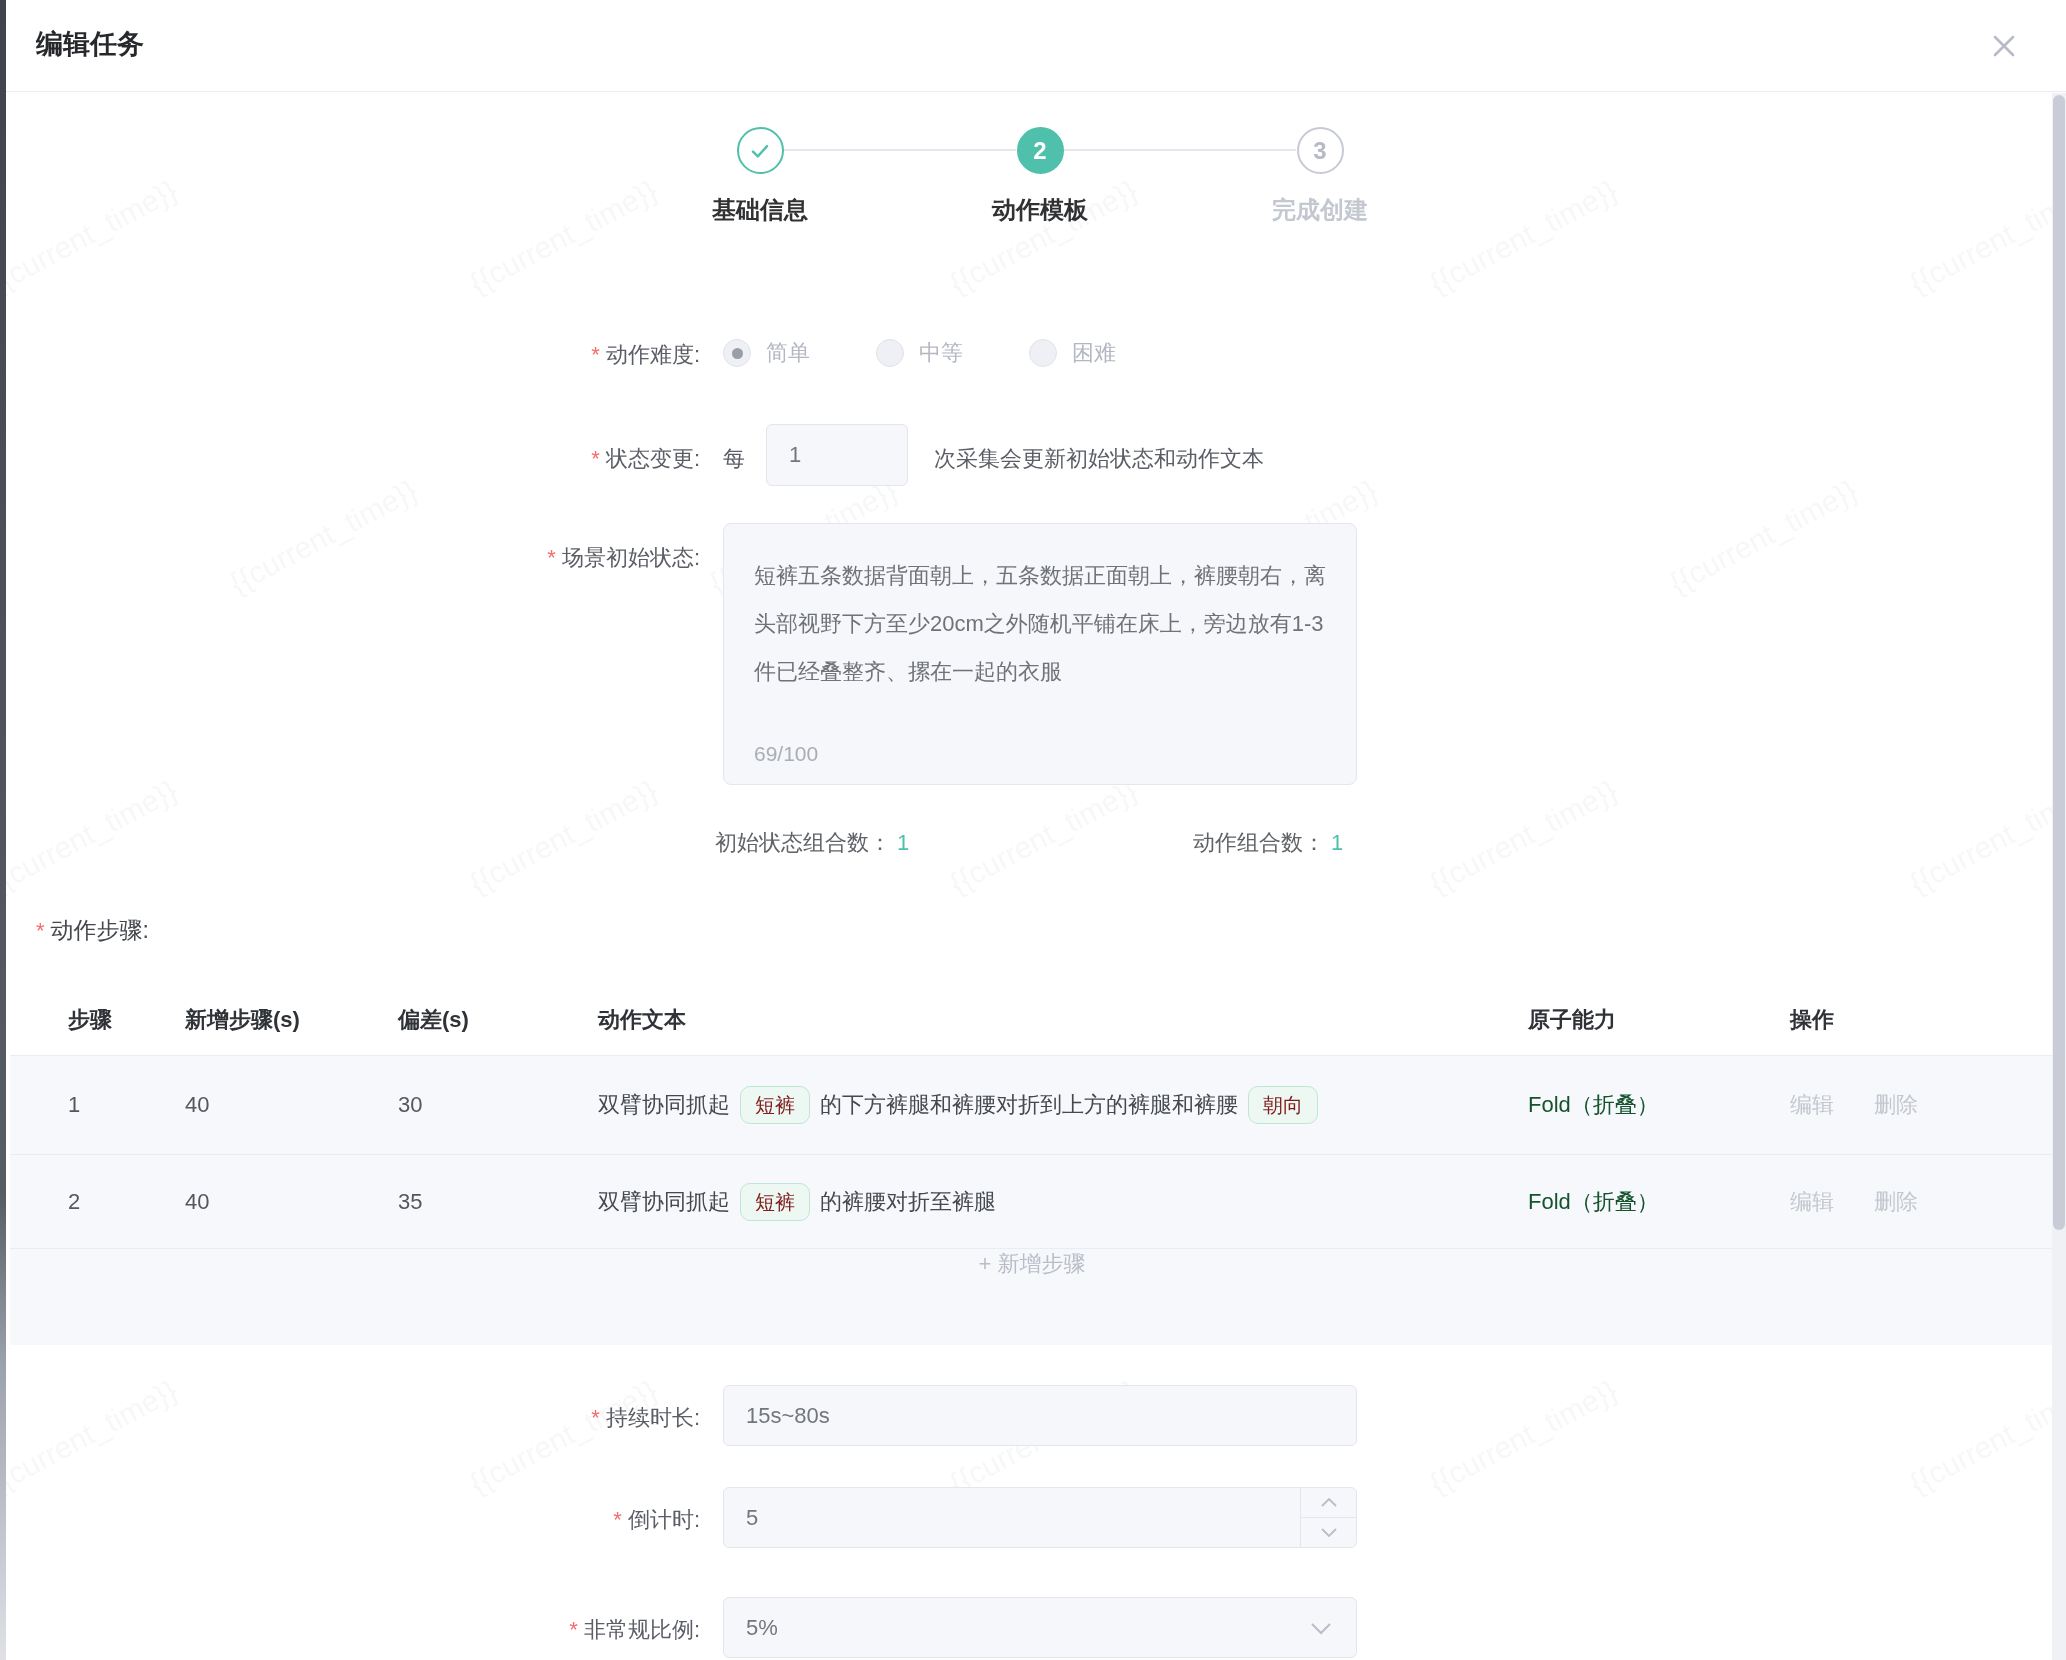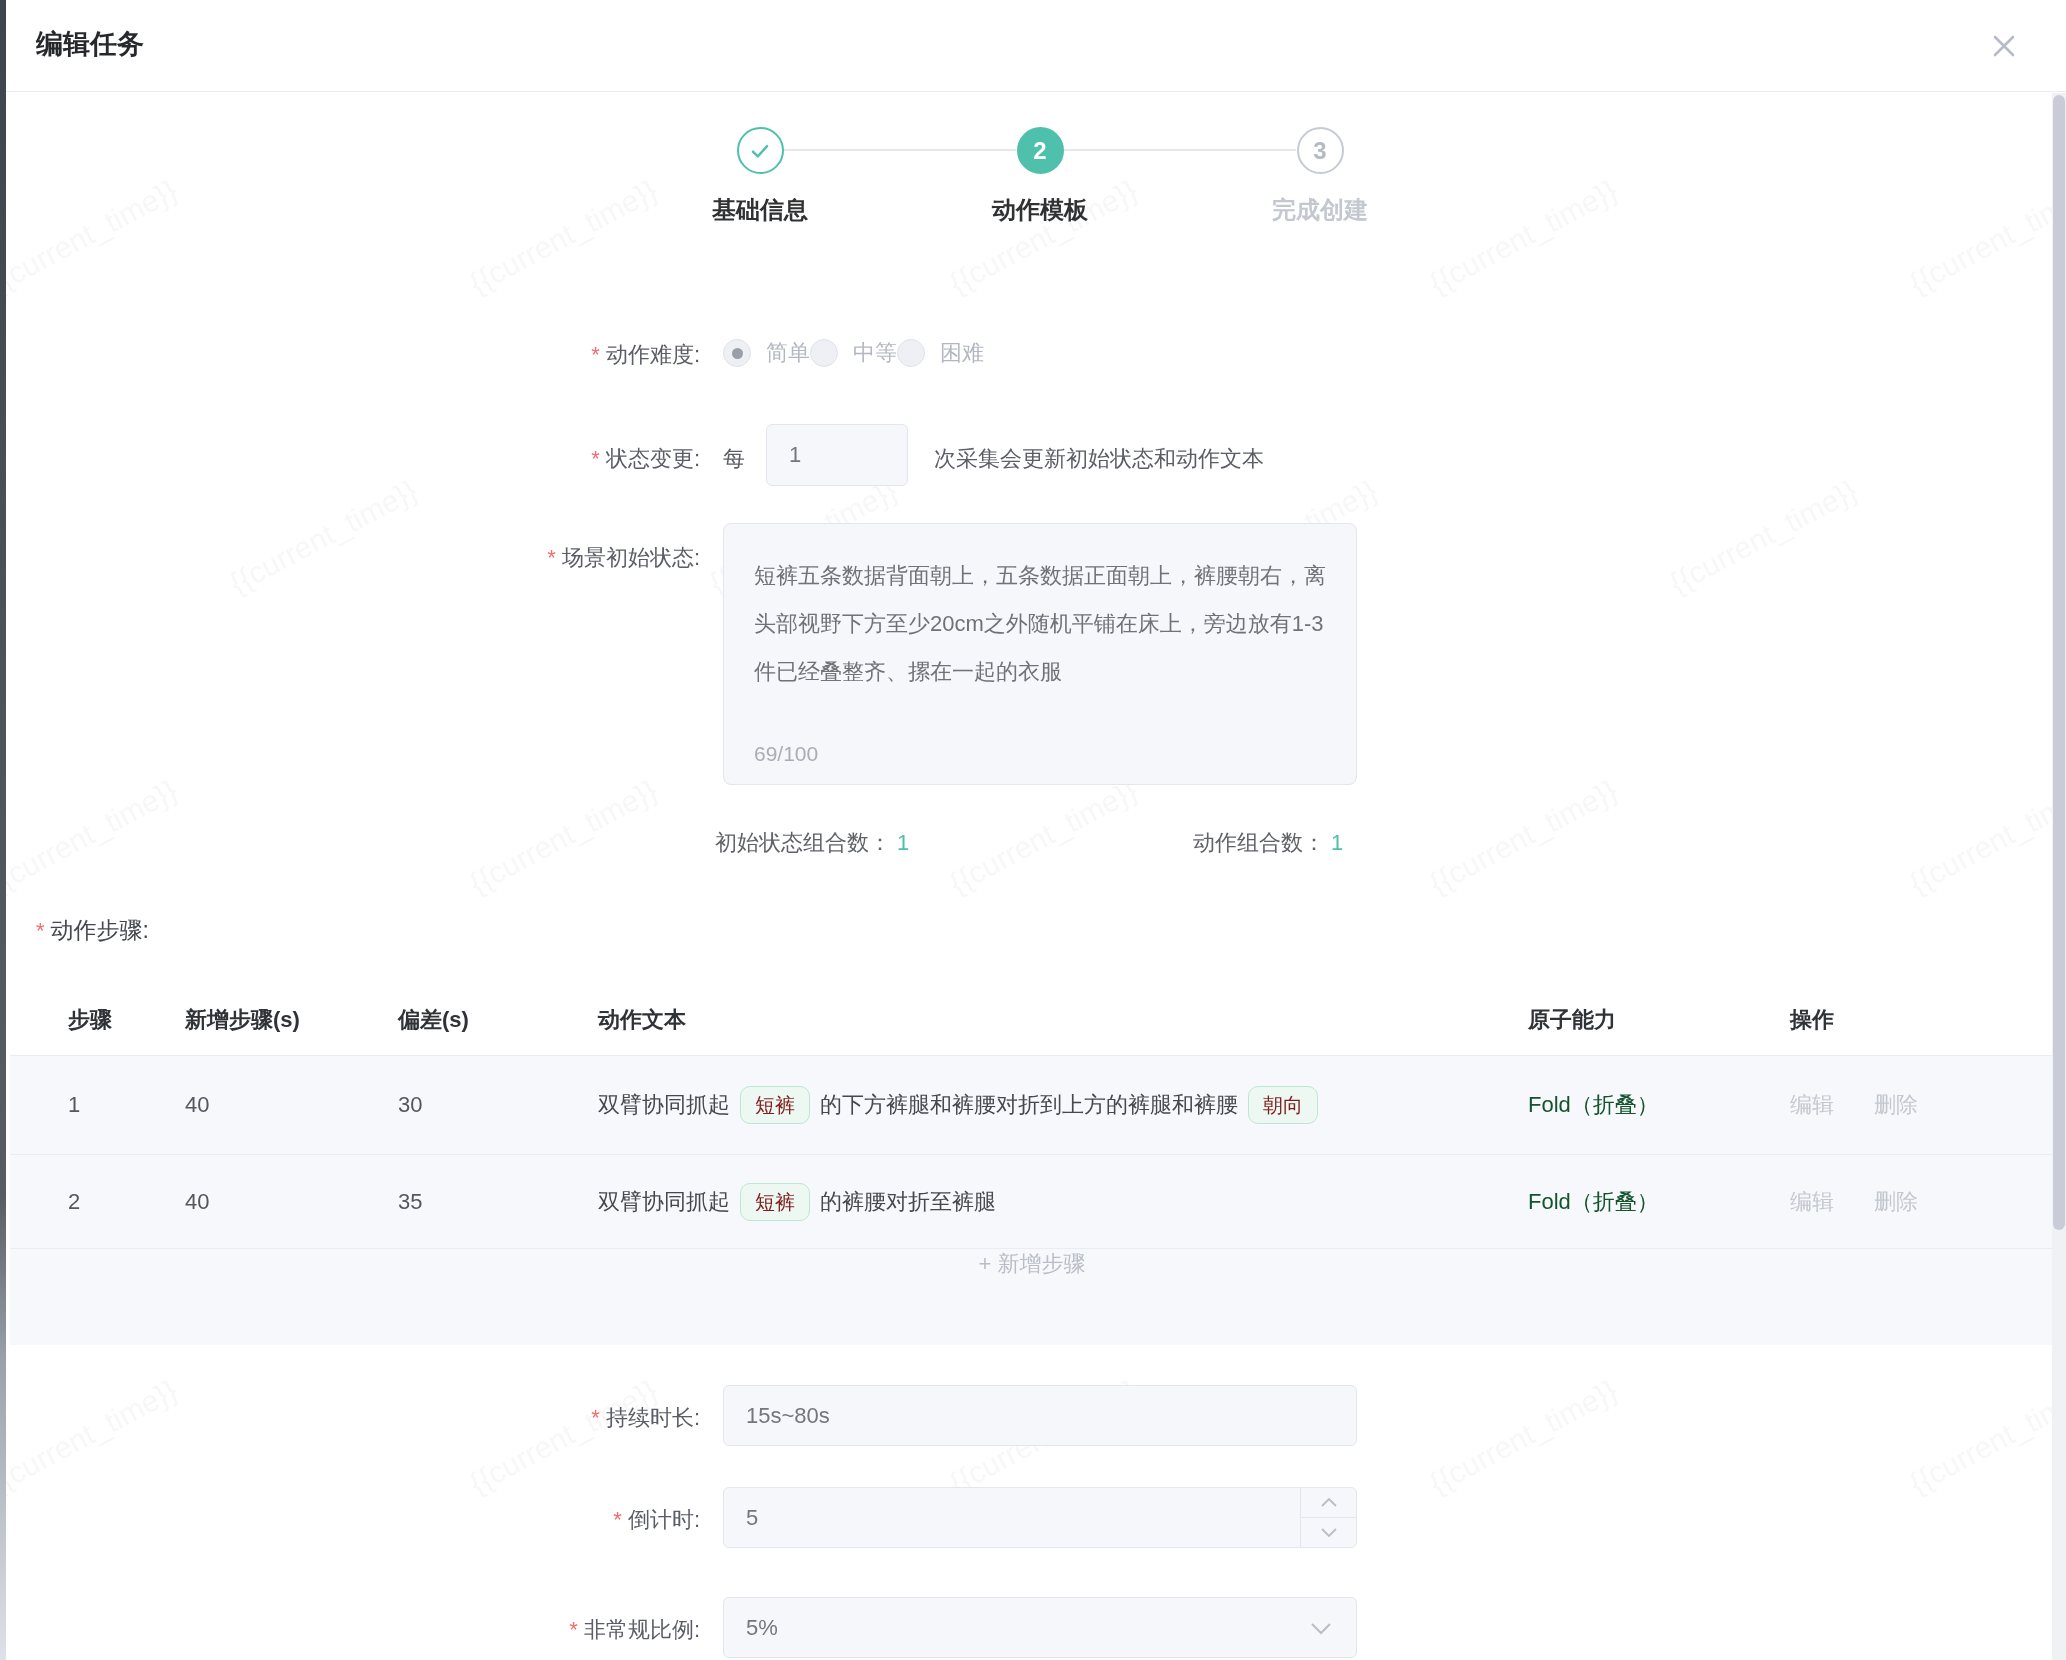--- a/index.html
+++ b/index.html
@@ -44,21 +44,21 @@
   .step-label.pending { color:#c3c7d0; font-weight:600; }
 
   
   .req { color:#f56c6c; margin-right:6px; font-size:22px; }
   .f-label { position:absolute; left:260px; width:440px; text-align:right;
     font-size:22px; color:#5b5e66; white-space:nowrap; }
   .dis-input { position:absolute; background:#f5f7fa; border:1px solid #e3e6ec; border-radius:6px;
     color:#73767d; font-size:22px; display:flex; align-items:center; padding:0 22px; }
 
   
-  .radio-group { position:absolute; left:723px; top:330px; height:46px; display:flex; align-items:center; }
+  .radio-group { position:absolute; left:723px; top:330px; height:46px; display:flex; align-items:center; gap:66px; }
   .radio-item { display:flex; align-items:center; gap:15px; }
   .radio-circle { width:28px; height:28px; border-radius:50%; background:#eef0f5; border:1px solid #e0e3ea;
     display:flex; align-items:center; justify-content:center; }
   .radio-dot { width:11px; height:11px; border-radius:50%; background:#999ea9; }
   .radio-label { font-size:22px; color:#b3b7c2; }
 
   .inline-text { position:absolute; font-size:22px; color:#5b5e66; }
 
   
   .txtarea { position:absolute; left:723px; top:523px; width:634px; height:262px;

